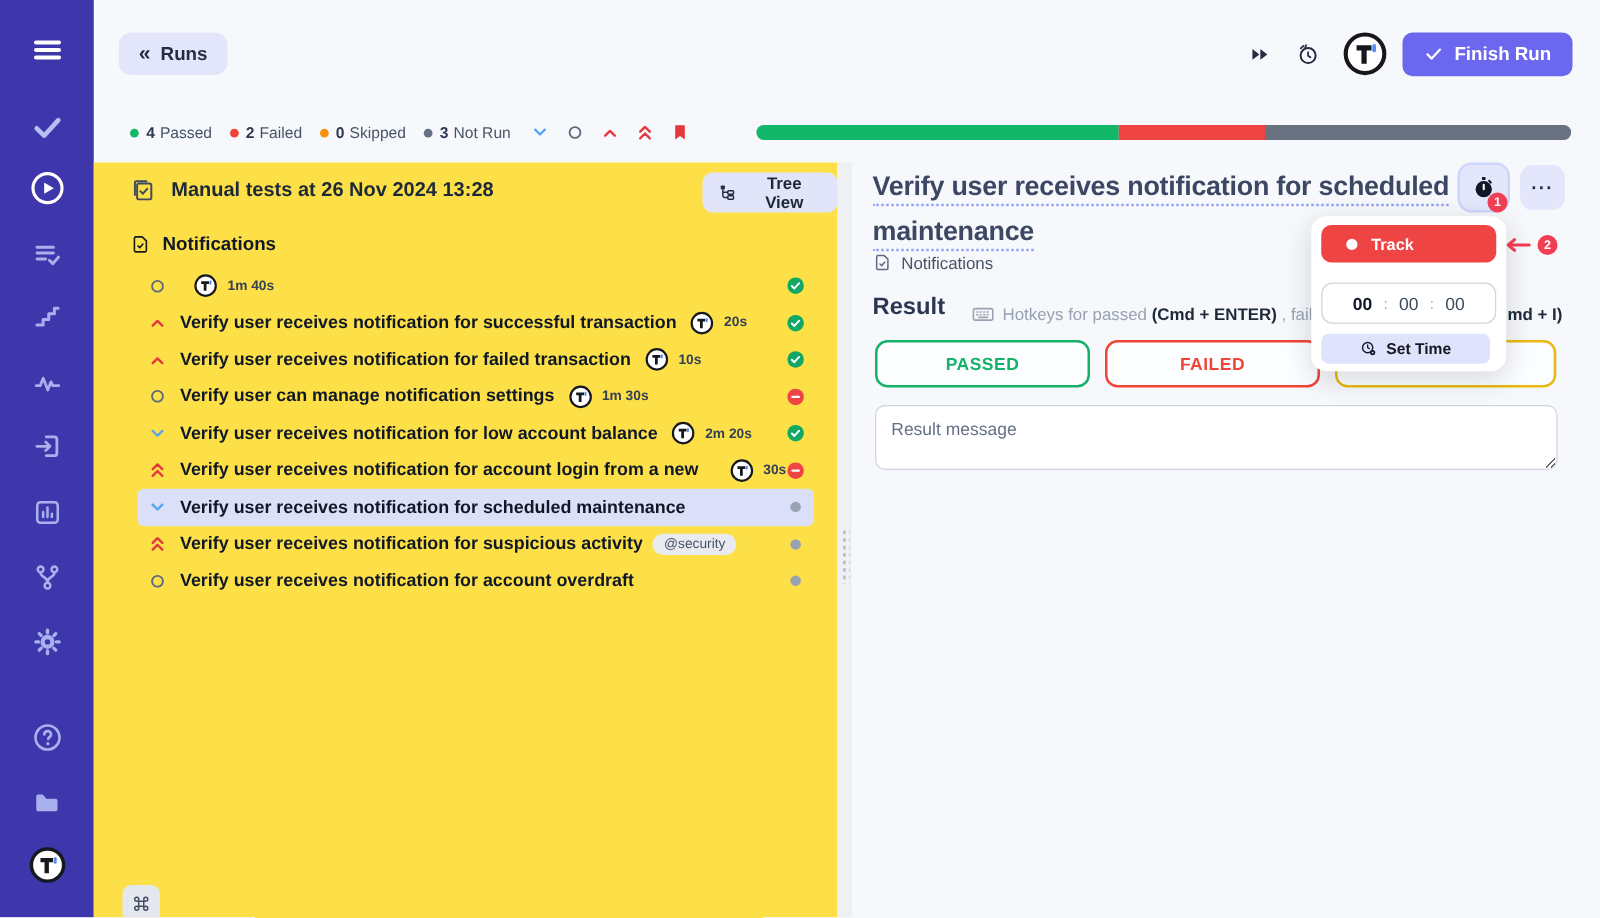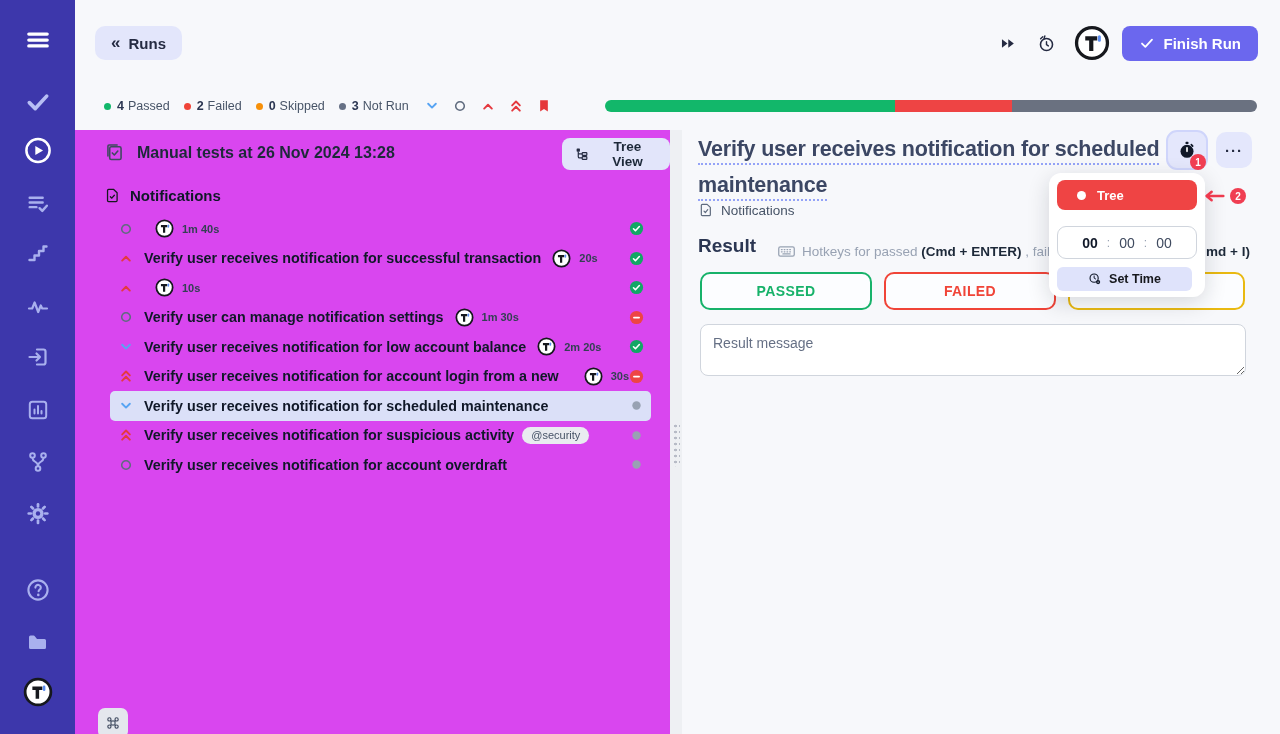--- a/index.html
+++ b/index.html
@@ -33,21 +33,21 @@
   .legend{position:absolute;left:104px;top:99px;display:flex;gap:14px;align-items:center;font-size:12.5px;color:#475467}
   .legend-item{display:flex;align-items:center}
   .legend .dot{width:7px;height:7px;border-radius:50%;margin-right:6px}
   .legend b{color:#2b3652;margin-right:4px}
   .filters{position:absolute;left:424px;top:98px;display:flex;gap:12px;align-items:center}
   .filter-icon{width:16px;height:16px;cursor:pointer}
   .progress{position:absolute;left:605px;top:100px;width:652px;height:12px;border-radius:7px;overflow:hidden;display:flex}
   .progress>div{height:100%}
 
   
-  .list-panel{position:absolute;left:75px;top:130px;width:595px;bottom:0;background:#d946ef}
+  .list-panel{position:absolute;left:75px;top:130px;width:595px;bottom:0;background:#fde047}
   .run-header{position:absolute;left:29px;top:12px;display:flex;align-items:center;gap:12px;
               font-size:16px;font-weight:600;color:#1d2939}
   .run-header .ic{width:21px;height:21px}
   .tree-btn{position:absolute;left:487px;top:8px;height:32px;display:flex;align-items:center;gap:7px;padding:0 12px;
             background:#e2e5fa;border:none;border-radius:8px;font-family:inherit;font-size:13.5px;font-weight:700;
             color:#1d2939;cursor:pointer}
   .tree-btn .ic{width:16px;height:16px}
   .suite-header{position:absolute;left:29px;top:57px;display:flex;gap:9px;align-items:center;
                 font-size:15px;font-weight:700;color:#101828}
   .suite-header .ic{width:17px;height:17px}
@@ -380,20 +380,21 @@
               <path d="M6 10.4l2.6 2.6 5.2-5.6" stroke="#fff" stroke-width="2.1" fill="none" stroke-linecap="round" stroke-linejoin="round"></path>
             </svg>
           </span>
         </div>
         <div class="trow">
           <span class="pr">
             <svg viewBox="0 0 20 20" xmlns="http://www.w3.org/2000/svg">
               <path d="M5.2 13.2L10 8.4l4.8 4.8" stroke="#e5393f" stroke-width="2.4" fill="none" stroke-linecap="round" stroke-linejoin="round"></path>
             </svg>
           </span>
+          <span class="ttl">Verify user receives notification for failed transaction</span>
           <span class="rlogo">
             <svg viewBox="0 0 24 24" xmlns="http://www.w3.org/2000/svg">
               <circle cx="12" cy="12" r="10.3" fill="#fff" stroke="#16181d" stroke-width="2.2"></circle>
               <path d="M7.5 7.5h8v2.8h-2.6v7h-2.8v-7H7.5z" fill="#16181d"></path>
               <rect x="15.9" y="6.8" width="2" height="4.4" rx="1" fill="#5b8def"></rect>
             </svg>
           </span>
           <span class="dur">10s</span>
           <span class="st">
             <svg viewBox="0 0 20 20" xmlns="http://www.w3.org/2000/svg">
@@ -560,21 +561,21 @@
 
     <button class="res-btn res-passed">PASSED</button>
     <button class="res-btn res-failed">FAILED</button>
     <button class="res-btn res-skipped"></button>
 
     <textarea class="msg" placeholder="Result message" style=""></textarea>
 
     <div class="popup">
       <button class="track">
         <span class="rec"></span>
-        <span>Tree</span>
+        <span>Track</span>
       </button>
       <div class="timebox">
         <span class="h">00</span>
         <span class="c">:</span>
         <span class="m">00</span>
         <span class="c">:</span>
         <span class="m">00</span>
       </div>
       <button class="settime">
         <span class="ic">

